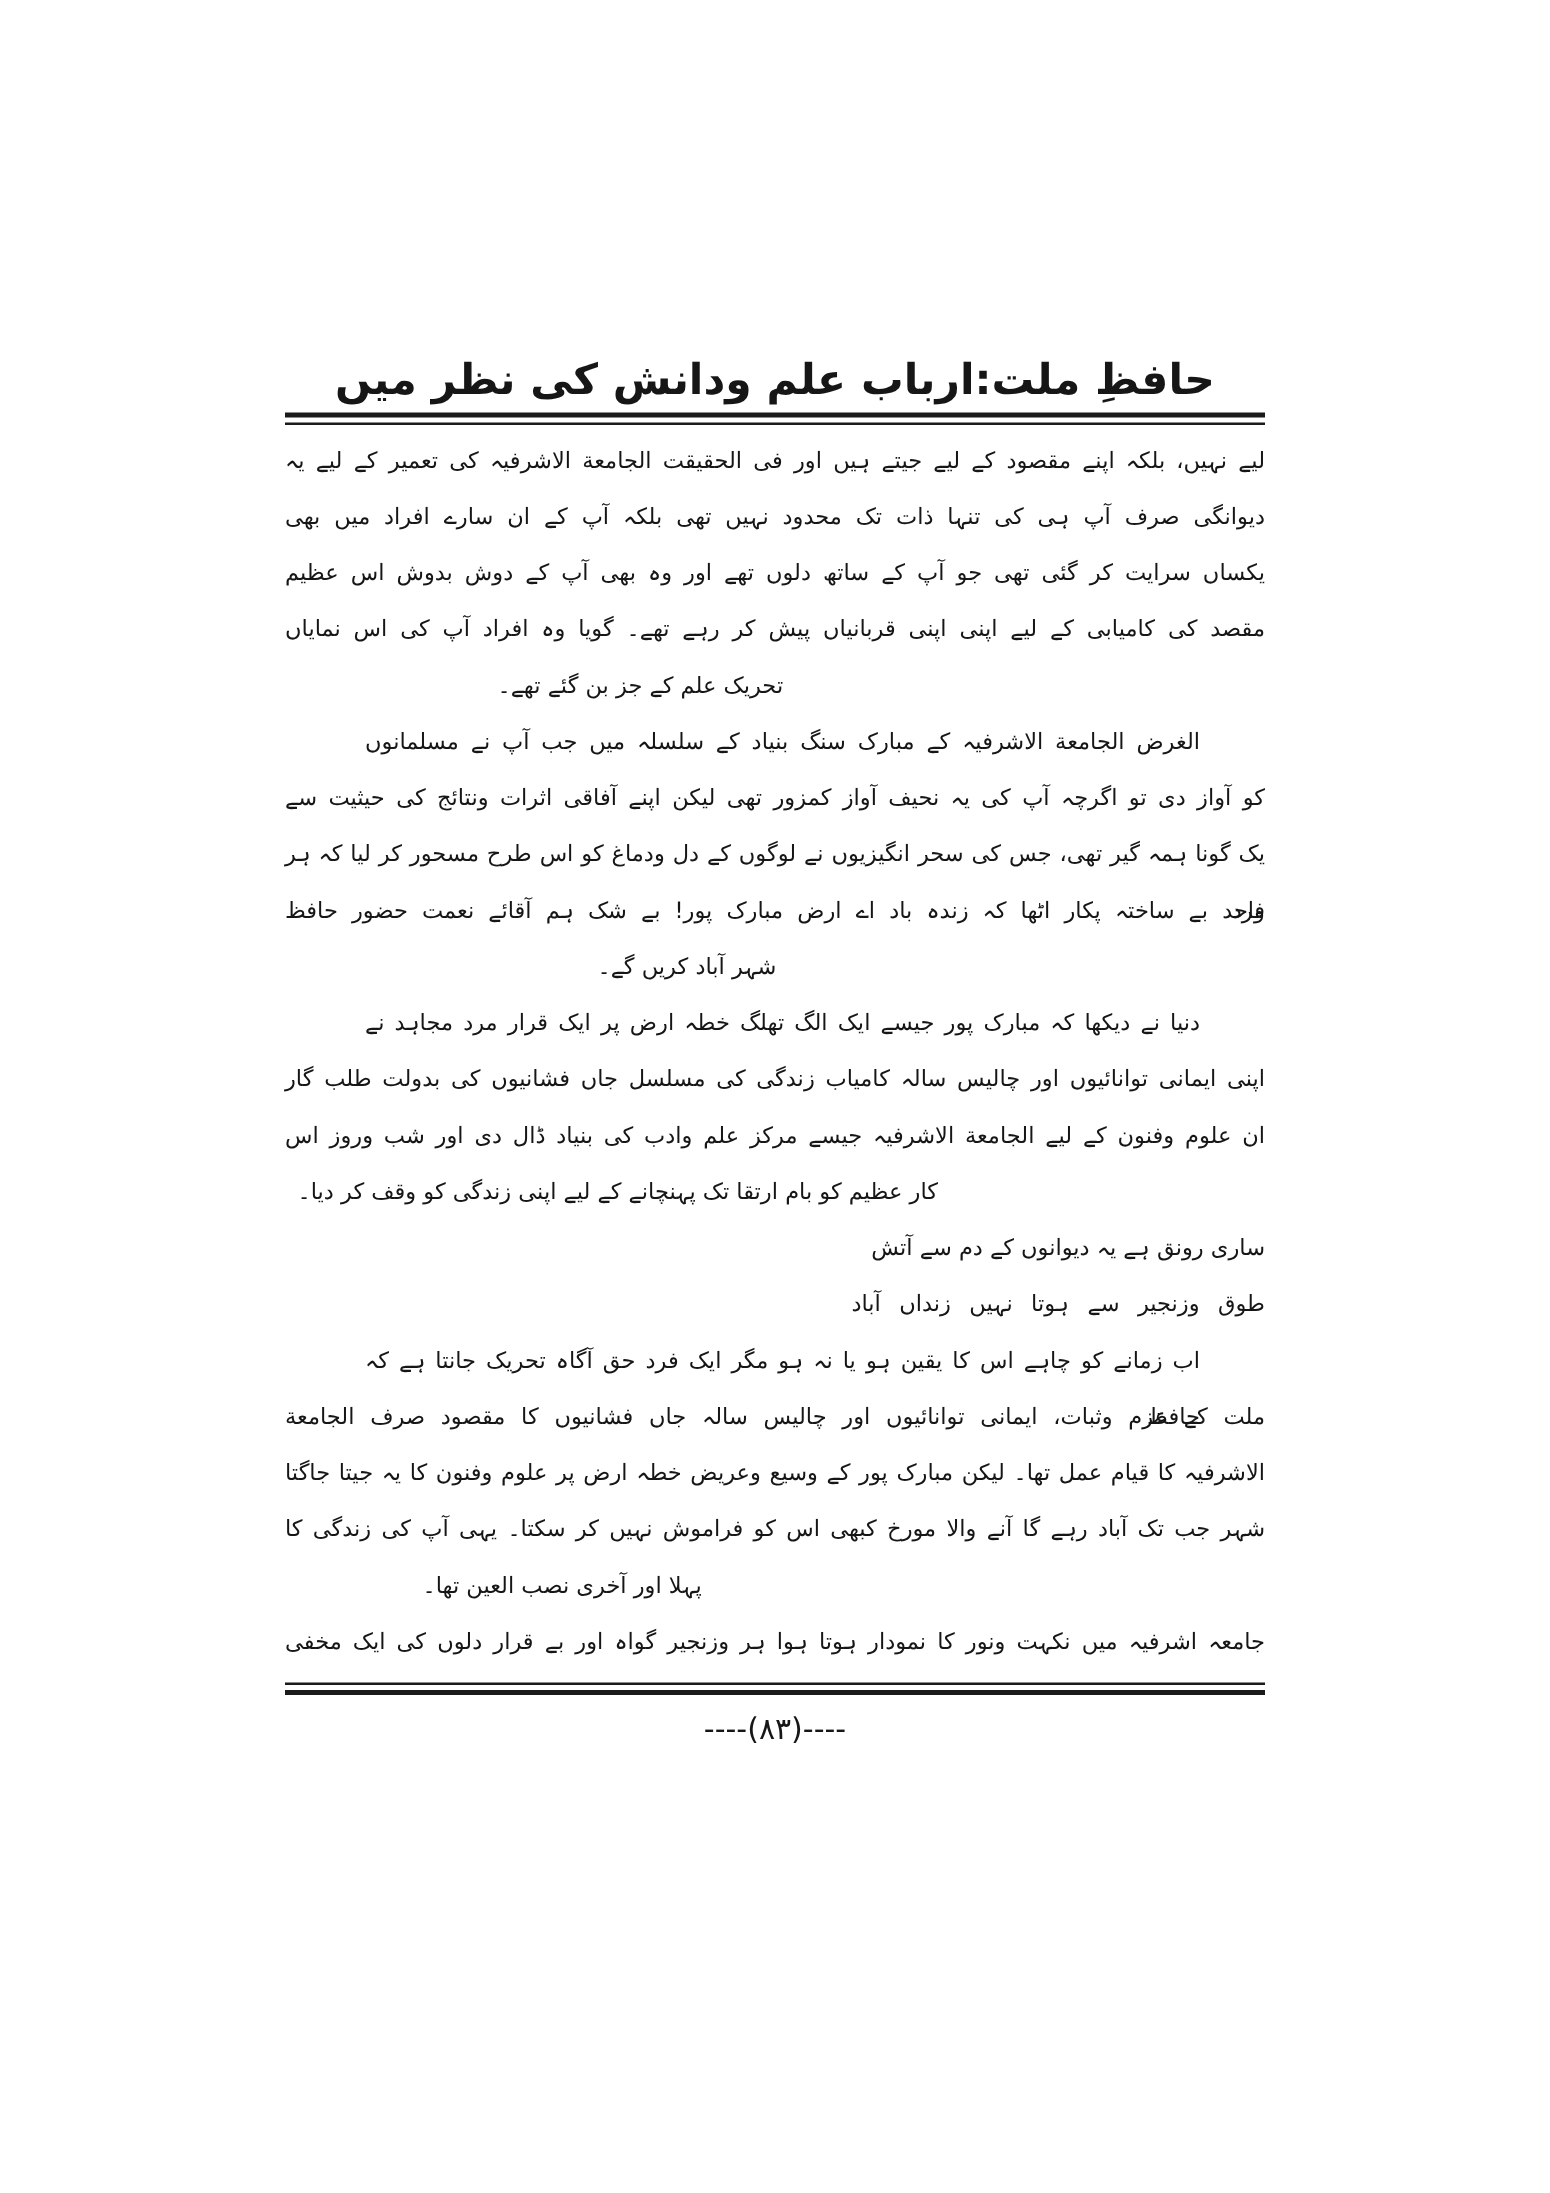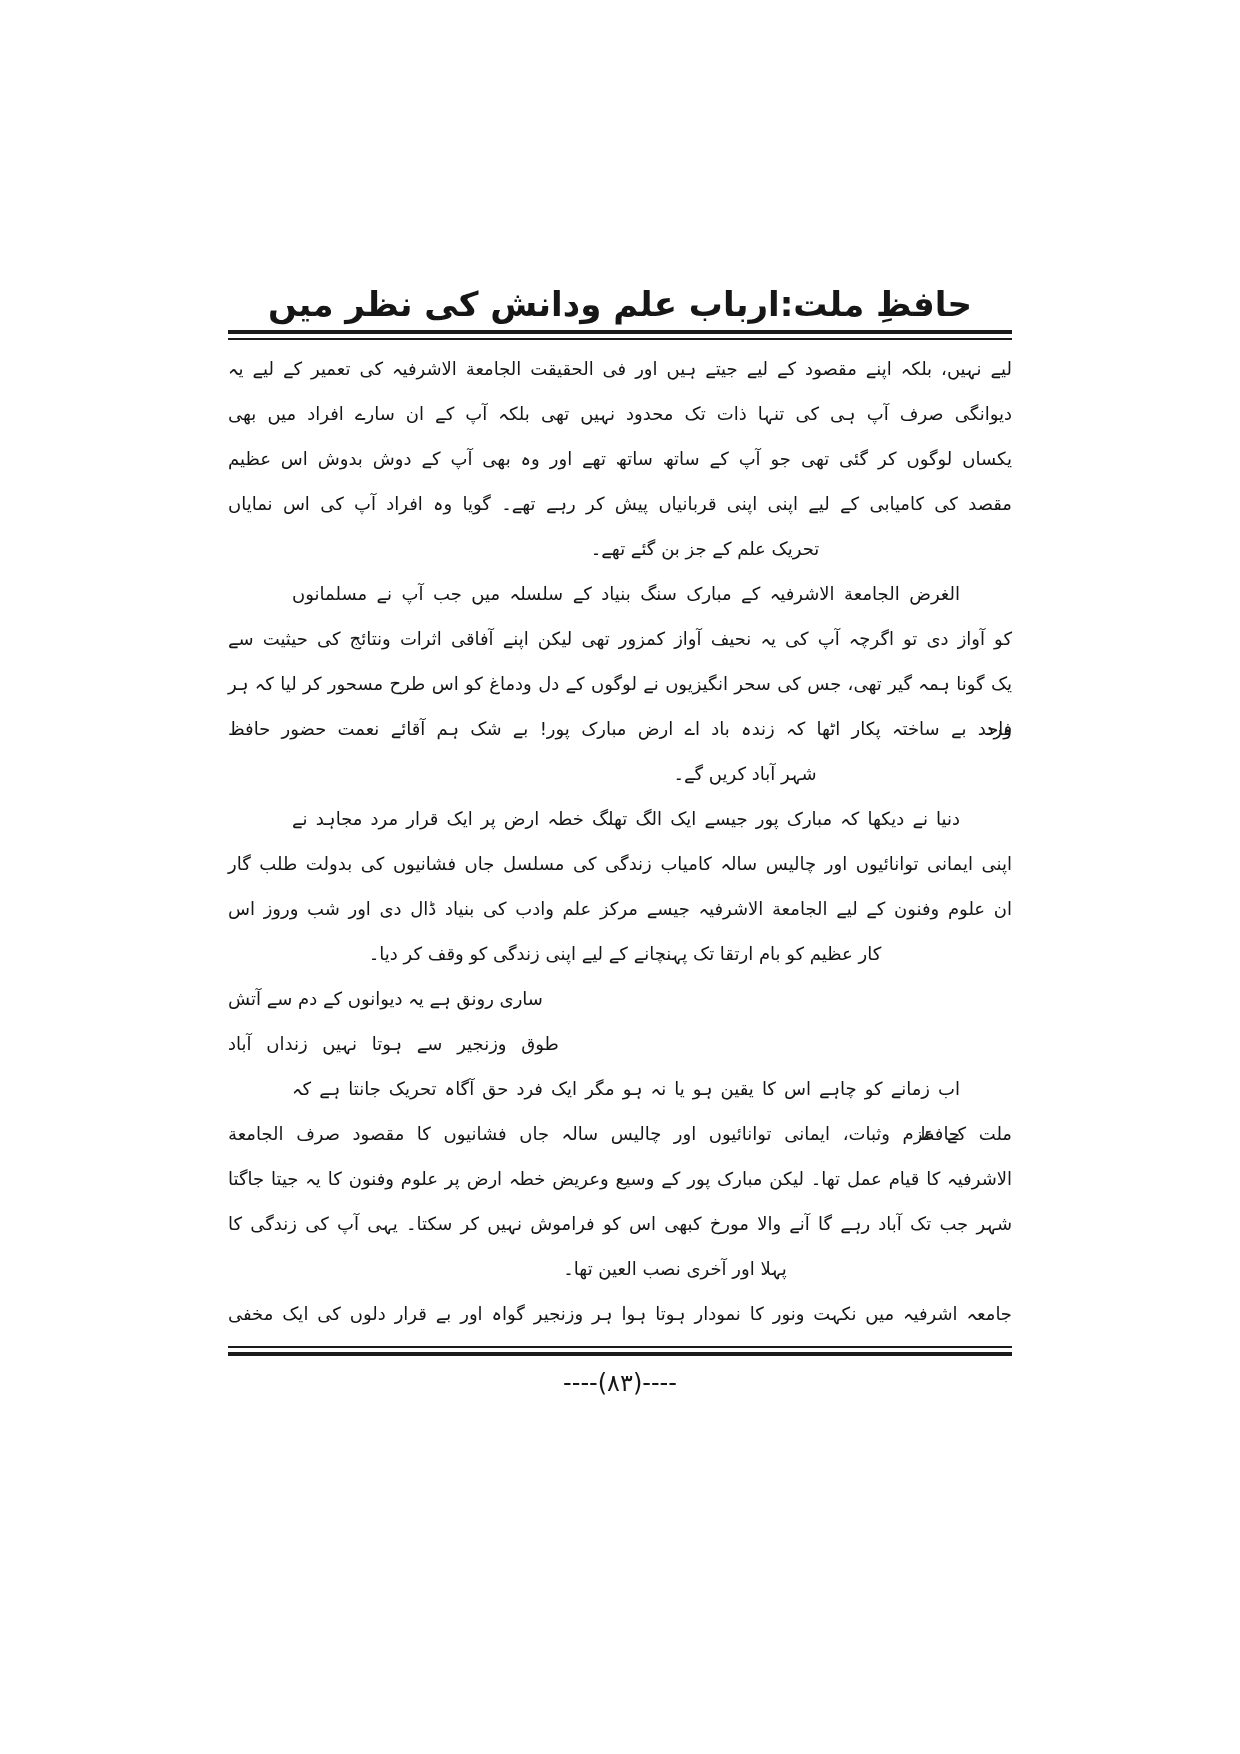--- a/index.html
+++ b/index.html
@@ -52,26 +52,26 @@
     text-align:justify;
     text-align-last:justify;
   }
   .ln.ps{
     white-space:normal;
     text-align:justify;
     text-align-last:justify;
     padding-right:52px;
     padding-left:64px;
   }
-  .ln.pe{ text-align:center; }
+  .ln.pe{ text-align:left; }
   .pe.s1{ padding-left:170px; }
   .pe.s2{ padding-left:250px; }
   .pe.s3{ padding-left:10px;  }
   .pe.s4{ padding-left:110px; }
-  .ln.cp{ text-align:left; }
+  .ln.cp{ text-align:right; }
   .ln.cp2{ word-spacing:9px; }
   .pageno{
     margin-top:6px;
     text-align:center;
     font-size:24px;
     line-height:42px;
     letter-spacing:2px;
     direction:rtl;
   }
 </style>
@@ -82,21 +82,21 @@
   <div class="content">
 
     <div class="title">حافظِ ملت:ارباب علم ودانش کی نظر میں</div>
     <div class="rule top"></div>
 
     <div class="bodytext">
 
       <div>
         <div class="ln j">لیے نہیں، بلکہ اپنے مقصود کے لیے جیتے ہیں اور فی الحقیقت الجامعة الاشرفیہ کی تعمیر کے لیے یہ</div>
         <div class="ln j">دیوانگی صرف آپ ہی کی تنہا ذات تک محدود نہیں تھی بلکہ آپ کے ان سارے افراد میں بھی</div>
-        <div class="ln j">یکساں لوگوں کر گئی تھی جو آپ کے ساتھ ساتھ تھے اور وہ بھی آپ کے دوش بدوش اس عظیم</div>
+        <div class="ln j">یکساں سرایت کر گئی تھی جو آپ کے ساتھ دلوں تھے اور وہ بھی آپ کے دوش بدوش اس عظیم</div>
         <div class="ln j">مقصد کی کامیابی کے لیے اپنی اپنی قربانیاں پیش کر رہے تھے۔ گویا وہ افراد آپ کی اس نمایاں</div>
         <div class="ln pe s1">تحریک علم کے جز بن گئے تھے۔</div>
       </div>
 
       <div>
         <div class="ln ps">الغرض الجامعة الاشرفیہ کے مبارک سنگ بنیاد کے سلسلہ میں جب آپ نے مسلمانوں</div>
         <div class="ln j">کو آواز دی تو اگرچہ آپ کی یہ نحیف آواز کمزور تھی لیکن اپنے آفاقی اثرات ونتائج کی حیثیت سے</div>
         <div class="ln j">یک گونا ہمہ گیر تھی، جس کی سحر انگیزیوں نے لوگوں کے دل ودماغ کو اس طرح مسحور کر لیا کہ ہر فرد</div>
         <div class="ln j">واحد بے ساختہ پکار اٹھا کہ زندہ باد اے ارض مبارک پور! بے شک ہم آقائے نعمت حضور حافظ</div>
         <div class="ln pe s2">شہر آباد کریں گے۔</div>

